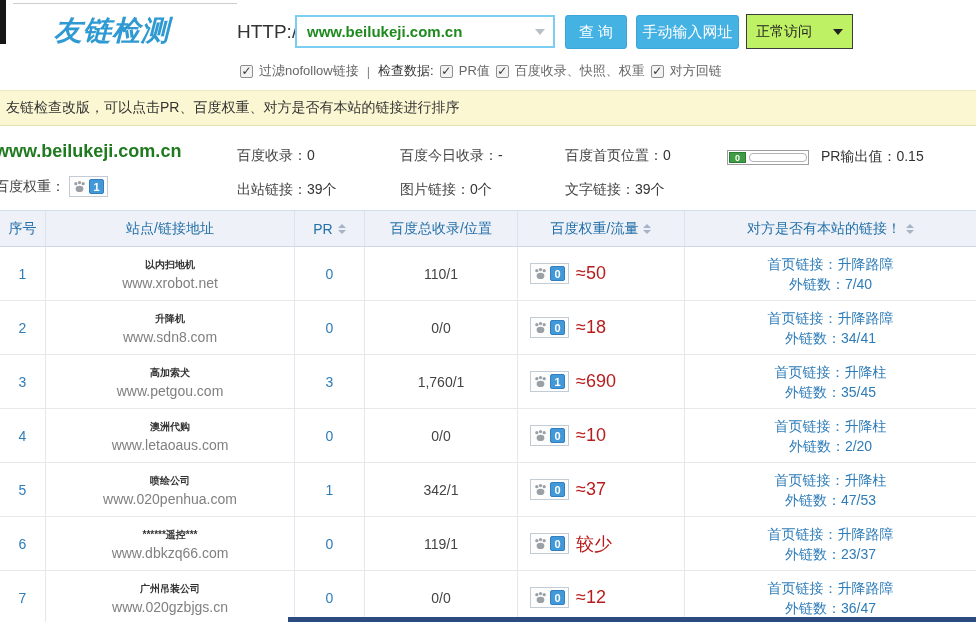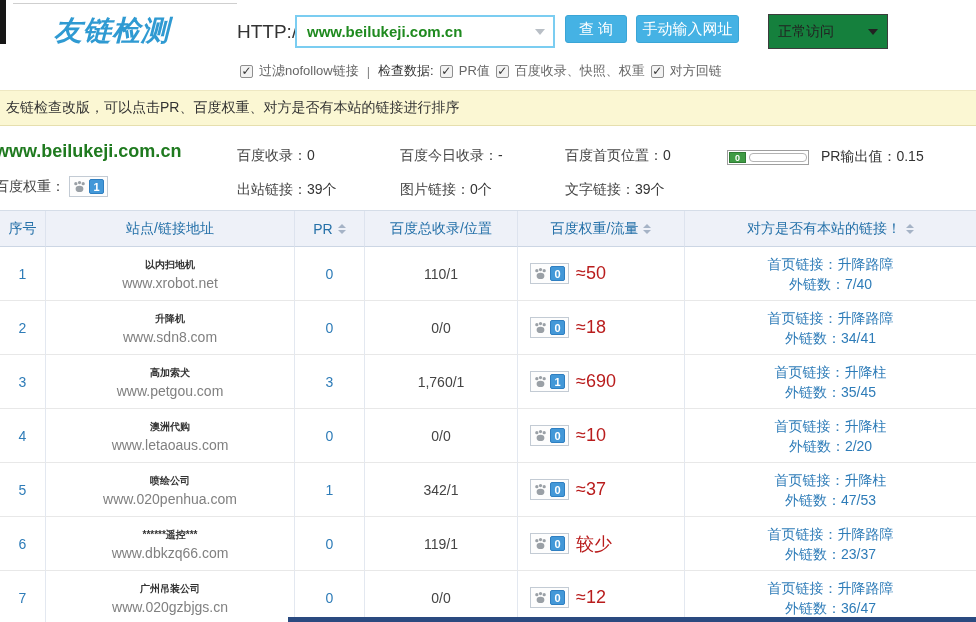--- a/index.html
+++ b/index.html
@@ -10,24 +10,24 @@
   
   .corner-bar { position:absolute; left:0; top:0; width:6px; height:44px; background:#161616; }
   .top-line { position:absolute; left:13px; top:3px; width:224px; height:1px; background:#cfcfcf; }
 
   
   .logo { position:absolute; left:54px; top:12px; font-size:28px; font-weight:bold; font-style:italic; color:#2f9ad2; letter-spacing:1px; }
   .http-label { position:absolute; left:237px; top:21px; font-size:19px; color:#333; }
   .url-box { position:absolute; left:295px; top:15px; width:260px; height:33px; border:2px solid #7bcdf1; background:#fff; display:flex; align-items:center; }
   .url-box .url-text { flex:1; padding-left:10px; font-size:15px; font-weight:bold; color:#1f8a1f; }
   .combo-arrow { width:0; height:0; border-left:5px solid transparent; border-right:5px solid transparent; border-top:6px solid #b9bfc6; margin-right:8px; }
-  .btn { position:absolute; top:15px; height:28px; background:#45b2e4; border:1px solid #3aa5d6; border-radius:3px; color:#fff; font-size:15px; display:flex; align-items:center; justify-content:center; cursor:pointer; }
+  .btn { position:absolute; top:15px; height:34px; background:#45b2e4; border:1px solid #3aa5d6; border-radius:3px; color:#fff; font-size:15px; display:flex; align-items:center; justify-content:center; cursor:pointer; }
   .btn-query { left:565px; width:62px; }
   .btn-manual { left:636px; width:103px; }
-  .select-box { position:absolute; left:746px; top:14px; width:120px; height:35px; border:1px solid #3c3c3c; background:#15803d; display:flex; align-items:center;margin-left:22px; }
+  .select-box { position:absolute; left:746px; top:14px; width:107px; height:35px; border:1px solid #3c3c3c; background:#bef264; display:flex; align-items:center; }
   .select-box .select-text { flex:1; padding-left:9px; font-size:14px; color:#222; }
   .select-box .sel-arrow { width:0; height:0; border-left:5px solid transparent; border-right:5px solid transparent; border-top:6px solid #222; margin-right:9px; }
 
   
   .options { position:absolute; left:240px; top:62px; height:18px; display:flex; align-items:center; gap:6px; font-size:13px; color:#666; white-space:nowrap; }
   .cbx { width:13px; height:13px; border:1px solid #8f8f8f; background:#f2f2f2; border-radius:2px; display:inline-flex; align-items:center; justify-content:center; font-size:12px; color:#333; line-height:1; }
   .opt-sep { color:#888; margin:0 2px; }
   .opt-bold { font-weight:normal; color:#333; }
 
   

